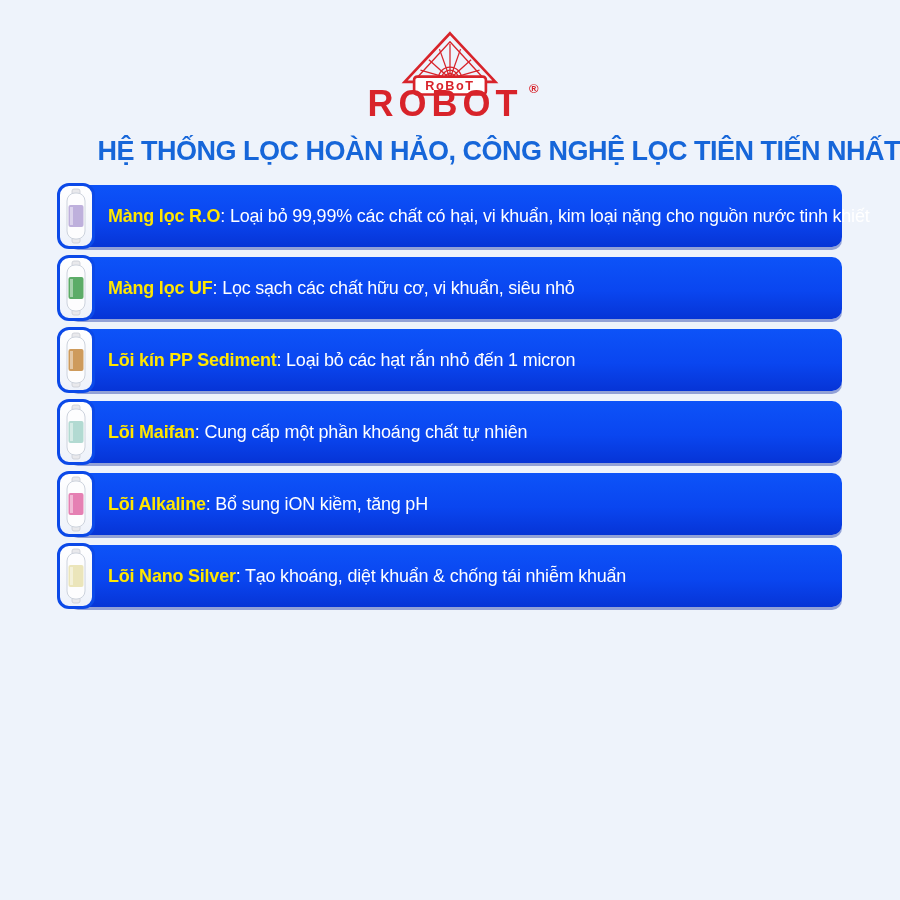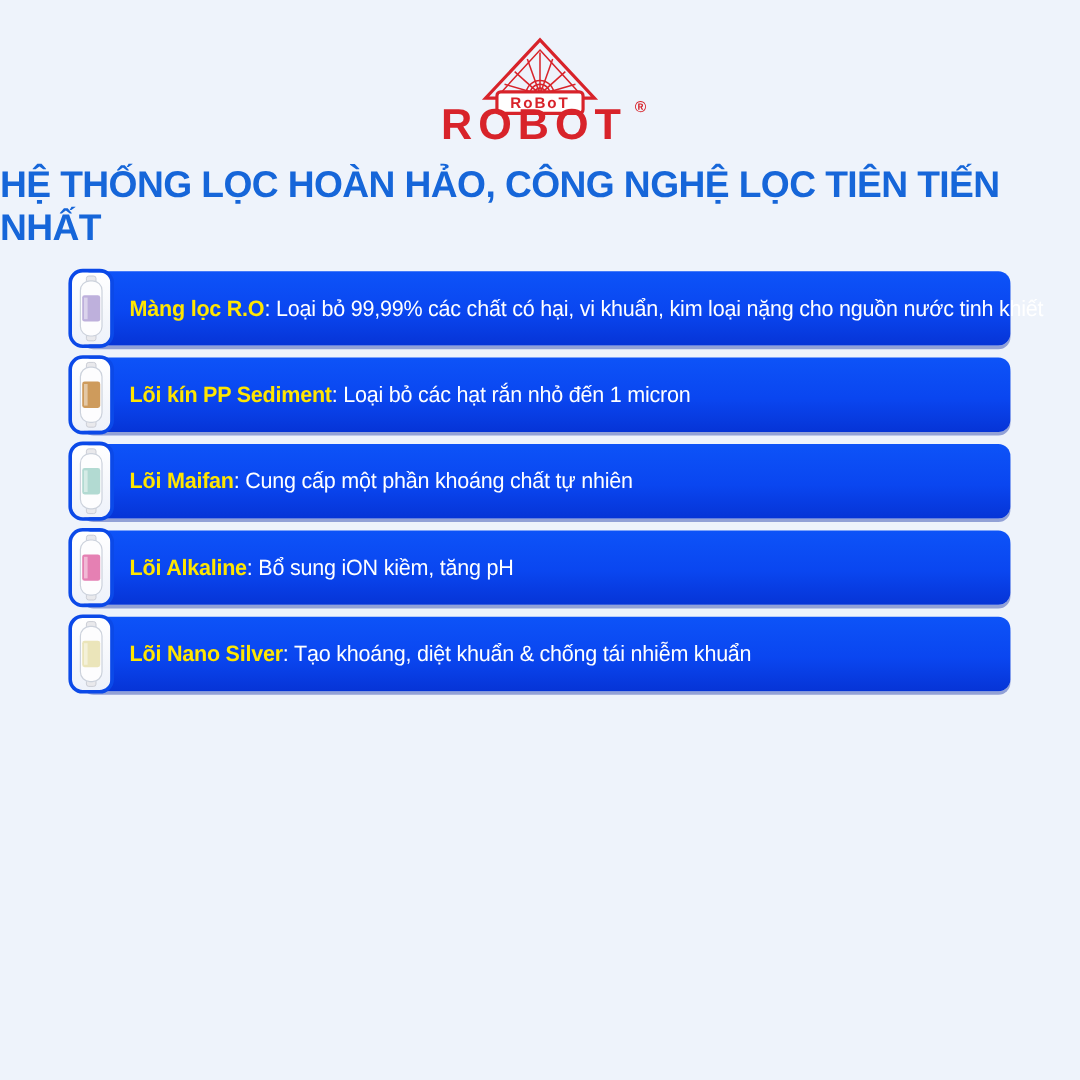--- a/index.html
+++ b/index.html
@@ -18,23 +18,23 @@
     color:var(--brand,#D8232A);
     font-weight:bold; font-size:36px; letter-spacing:5px;
     margin-top:-16px; position:relative; padding-right:10px;
   }
   .wordmark .reg {
     font-size:13px; letter-spacing:0; position:absolute; top:-4px; right:-6px;
   }
 
   
   .heading {
-    text-align:left;
+    text-align:right;
     color:var(--heading,#1666D9);
-    font-size:31px; font-weight:bold; letter-spacing:-0.5px;
+    font-size:27px; font-weight:bold; letter-spacing:-0.5px;
     margin:14px 0 18px 0;
   }
 
   
   .rows { padding:0 58px 0 57px; }
   .row { position:relative; height:62px; margin-bottom:10px; }
   .bar {
     position:absolute; left:11px; right:0; top:0; bottom:0;
     border-radius:10px;
     background:linear-gradient(180deg,#0D53F8 0%, var(--bar,#0A46F0) 55%, #0634D6 100%);
@@ -109,20 +109,38 @@
         </svg>
 
       </div>
       <div class="bar">
         <div class="bar-text">
           <span class="filter-label">Màng lọc R.O</span><span class="filter-desc">: Loại bỏ 99,99% các chất có hại, vi khuẩn, kim loại nặng cho nguồn nước tinh khiết</span>
         </div>
       </div>
     </div>
 
+    <div class="row">
+      <div class="icon-wrap">
+
+        <svg width="30" height="56" viewBox="0 0 30 56">
+          <rect x="11" y="1" width="8" height="6" rx="2" fill="#e9e9ec" stroke="#c9ccd4" stroke-width="0.8"></rect>
+          <rect x="11" y="49" width="8" height="6" rx="2" fill="#e9e9ec" stroke="#c9ccd4" stroke-width="0.8"></rect>
+          <rect x="6" y="5" width="18" height="46" rx="8" fill="#fdfdfe" stroke="#ccd2dc" stroke-width="1"></rect>
+          <rect class="band" x="7.5" y="17" width="15" height="22" rx="2" fill="#3f9e4d" opacity="0.85"></rect>
+          <rect x="9" y="19" width="3" height="18" fill="#ffffff" opacity="0.45"></rect>
+        </svg>
+
+      </div>
+      <div class="bar">
+        <div class="bar-text">
+          <span class="filter-label">Màng lọc UF</span><span class="filter-desc">: Lọc sạch các chất hữu cơ, vi khuẩn, siêu nhỏ</span>
+        </div>
+      </div>
+    </div>
 
 
 
 
     <div class="row">
       <div class="icon-wrap">
 
         <svg width="30" height="56" viewBox="0 0 30 56">
           <rect x="11" y="1" width="8" height="6" rx="2" fill="#e9e9ec" stroke="#c9ccd4" stroke-width="0.8"></rect>
           <rect x="11" y="49" width="8" height="6" rx="2" fill="#e9e9ec" stroke="#c9ccd4" stroke-width="0.8"></rect>

